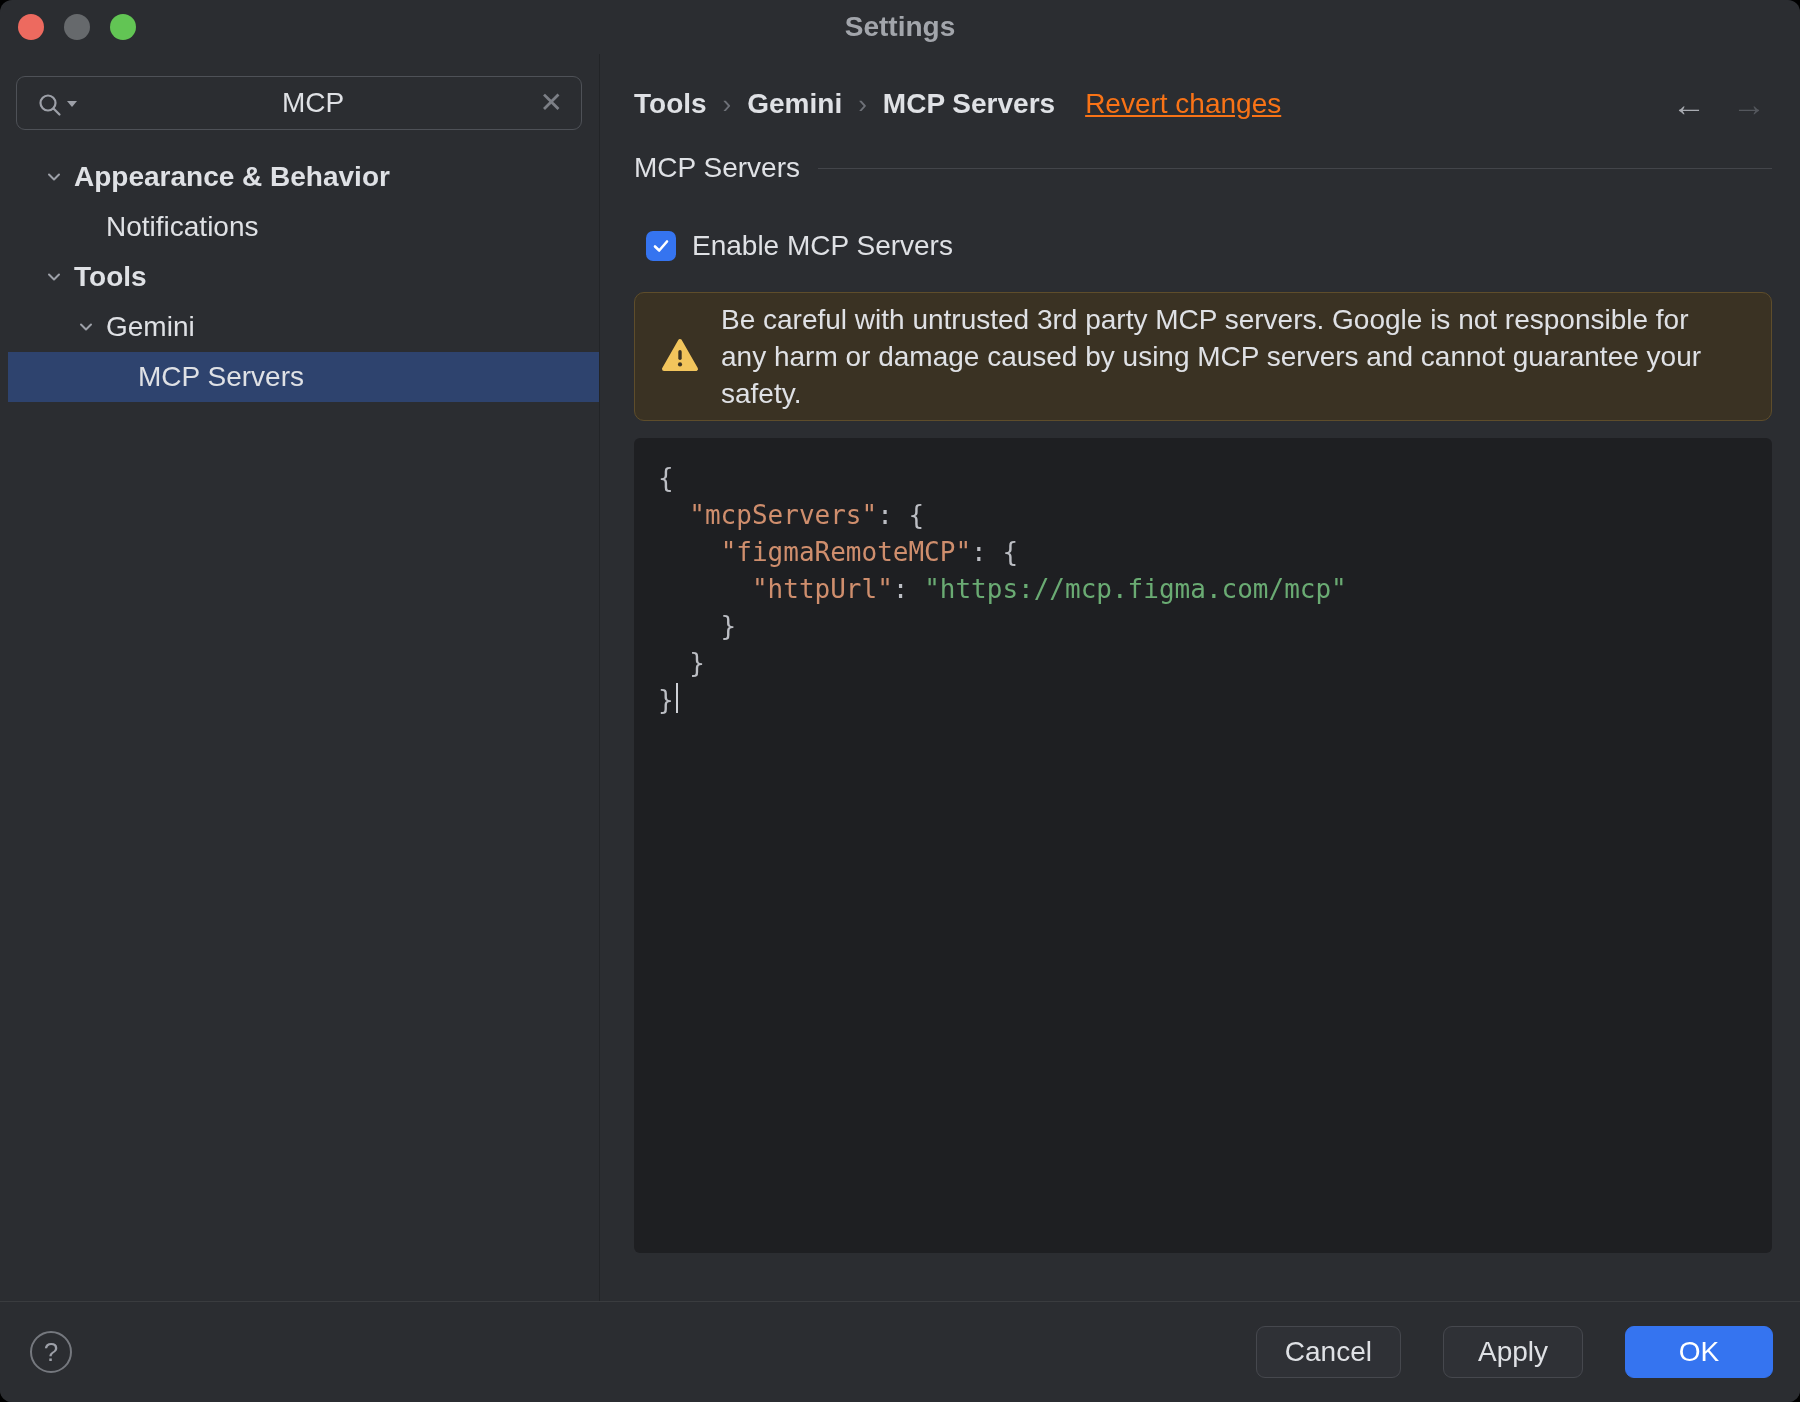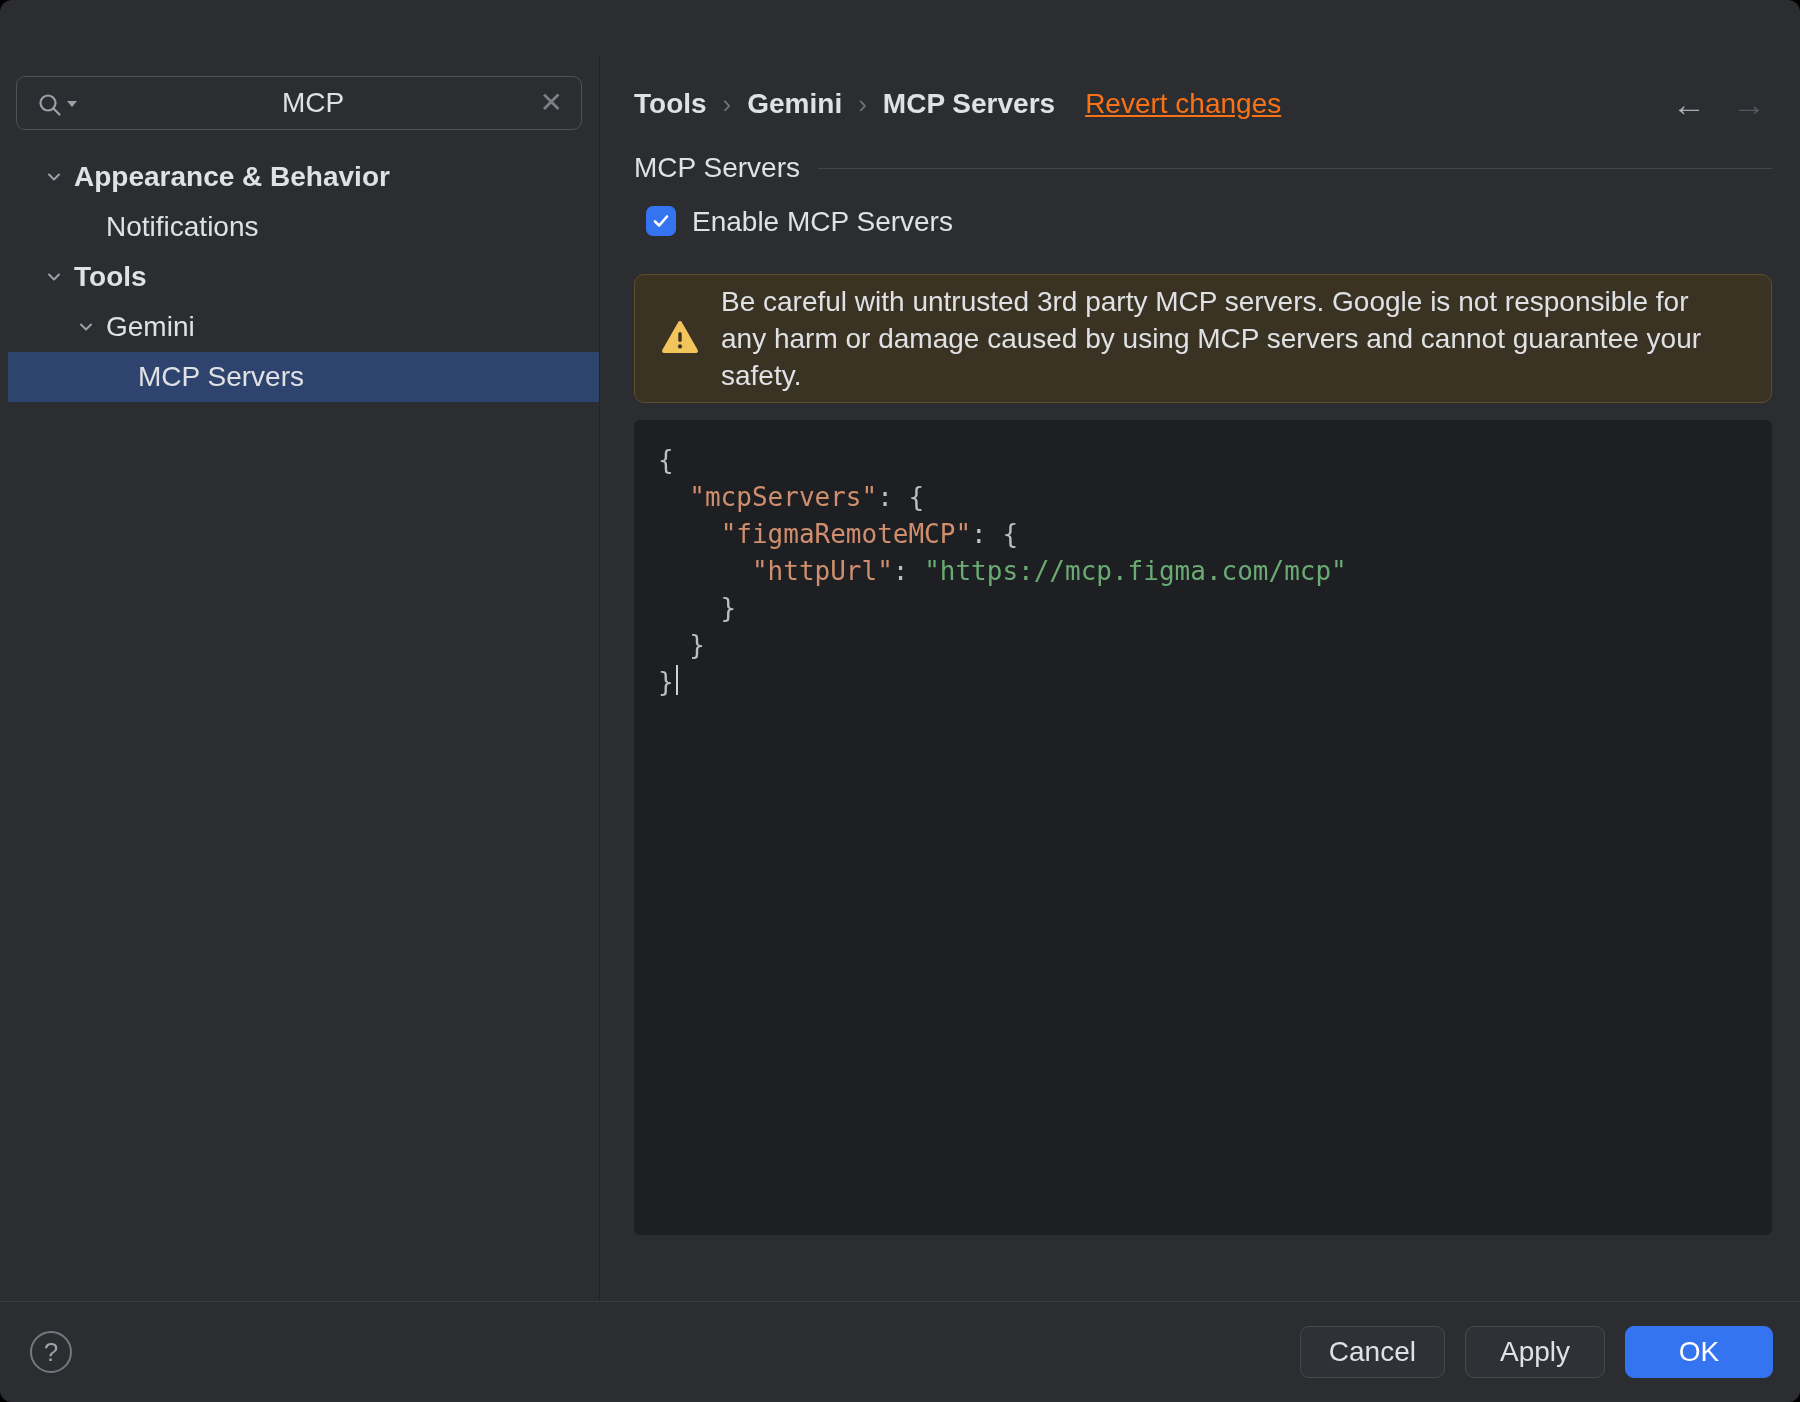--- a/index.html
+++ b/index.html
@@ -48,21 +48,21 @@
   .revert-link { margin-left:30px; color:#f97316; font-size:28px; cursor:default;text-decoration:underline; }
   .nav-arrows { position:absolute; right:6px; top:0; height:40px; display:flex;
     align-items:center; gap:26px; font-size:34px; line-height:1; }
   .arrow-back { color:#A9ACB2; }
   .arrow-fwd  { color:#54575D; }
 
   .section-row { margin-top:24px; height:40px; display:flex; align-items:center; }
   .section-title { font-size:28px; color:#DFE1E5; }
   .section-line { flex:1; height:1px; background:#43454A; margin-left:18px; }
 
-  .enable-row { margin-top:18px; height:44px; display:flex; }
+  .enable-row { margin-top:36px; height:44px; display:flex; align-items:center; }
   .checkbox { width:30px; height:30px; border-radius:7px; background:#3574F0;
     display:flex; align-items:center; justify-content:center; margin-left:12px; }
   .enable-label { margin-left:16px; font-size:28px; }
 
   .import-row { margin-top:12px; height:53px; display:flex; align-items:center; }
   .import-text { font-size:28px; }
   .import-btn { margin-left:18px; height:53px; padding:0 30px; border:1px solid #5A5D63;
     border-radius:9px; background:transparent; color:#DFE1E5; font-size:28px;
     font-family:"Liberation Sans", sans-serif; }
 
@@ -82,31 +82,39 @@
   .caret { display:inline-block; width:2px; height:30px; background:#CED0D6;
     vertical-align:-4px; margin-left:2px; }
 
   
   .footer { position:absolute; left:0; right:0; bottom:0; height:101px;
     border-top:1px solid #3A3C3F; display:flex; align-items:center;
     padding:0 27px 0 30px; box-sizing:border-box; background:#2B2D31; }
   .help { width:42px; height:42px; border-radius:50%; border:2px solid #75787E;
     color:#9DA0A8; display:flex; align-items:center; justify-content:center;
     font-size:26px; box-sizing:border-box; }
-  .footer-buttons { margin-left:auto; display:flex; gap:20px; }
+  .footer-buttons { margin-left:auto; display:flex; gap:42px; }
   .btn { height:52px; min-width:140px; padding:0 28px; border-radius:9px;
     font-size:28px; background:#2F3136; border:1px solid #46484E; color:#DFE1E5;
     font-family:"Liberation Sans", sans-serif; }
   .btn.primary { background:#3574F0; border-color:#3574F0; color:#FFFFFF; min-width:148px; }
 </style>
 </head>
 <body>
 
 <div class="window">
 
+  <div class="titlebar">
+    <div class="traffic">
+        <div class="tl" style="background: rgb(237, 106, 95);"></div>
+        <div class="tl" style="background: rgb(102, 105, 108);"></div>
+        <div class="tl" style="background: rgb(98, 197, 84);"></div>
+      </div>
+    <div class="title">Settings</div>
+  </div>
 
   <div class="sidebar">
     <div class="search-wrap">
       <span class="search-icon">
         <svg width="48" height="30" viewBox="0 0 48 30">
           <circle cx="13" cy="13" r="7.5" fill="none" stroke="#9DA0A8" stroke-width="2.2"></circle>
           <line x1="18.5" y1="18.5" x2="24.5" y2="24.5" stroke="#9DA0A8" stroke-width="2.2" stroke-linecap="round"></line>
           <polygon points="32,11 42,11 37,17" fill="#9DA0A8"></polygon>
         </svg>
       </span>

